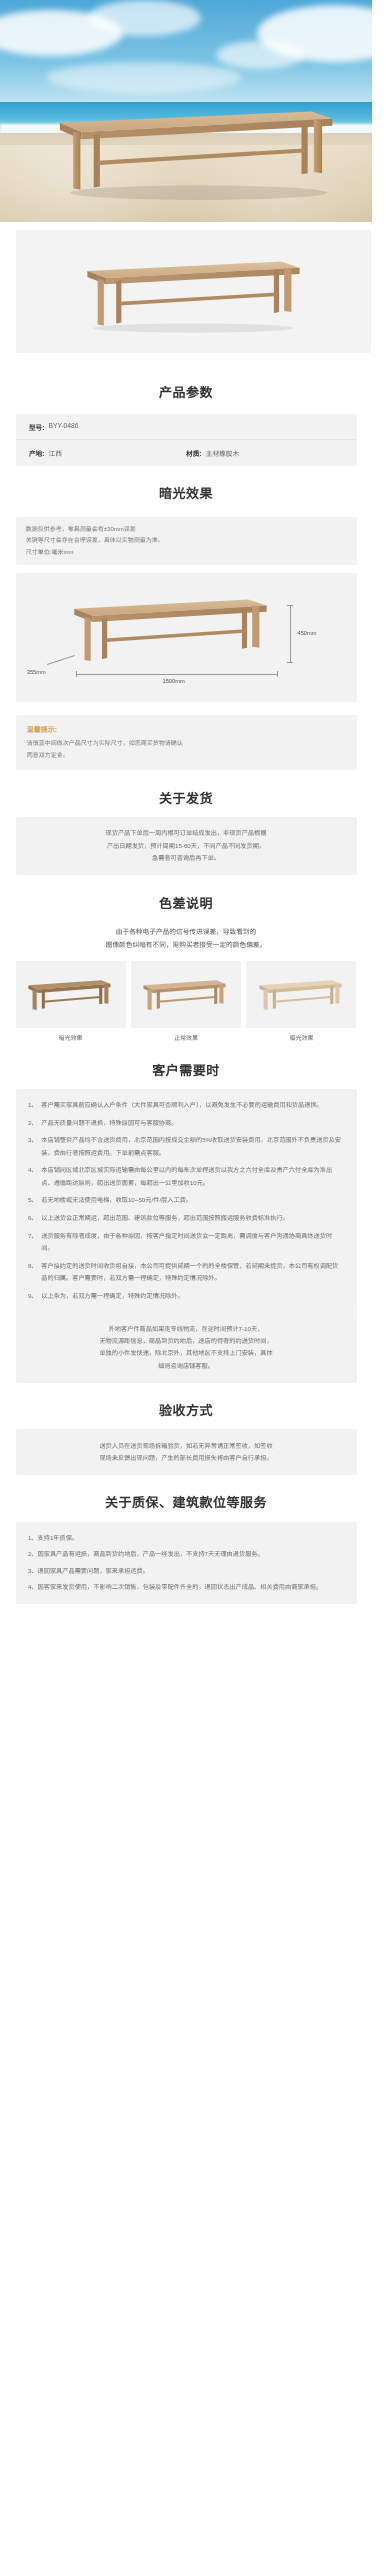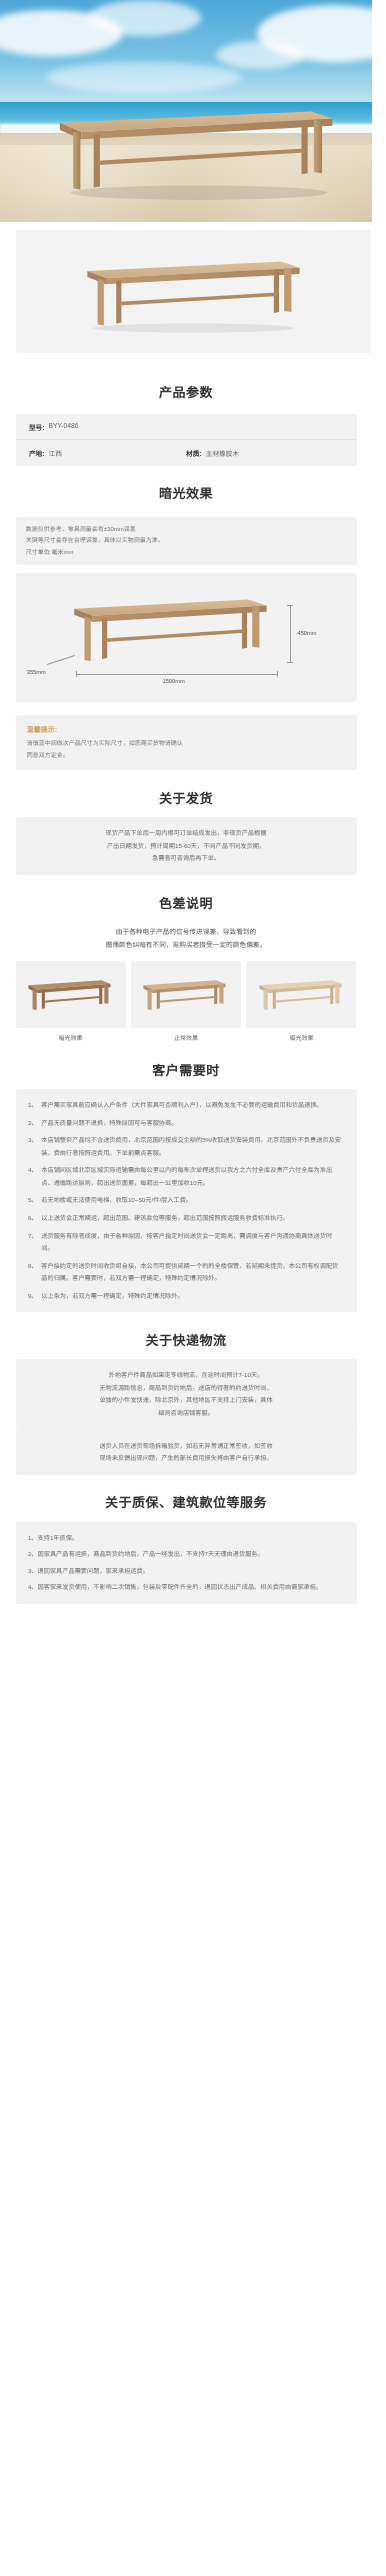--- a/index.html
+++ b/index.html
@@ -379,28 +379,28 @@
           </li>
         <li>
             <span class="num">9、</span>
             <span class="txt">以上条为，若双方需一程确定，特殊约定情况除外。</span>
           </li>
       </ul>
     </div>
   </div>
 
   <div class="section">
-    <div class="sec-title sp">关于快递物流</div>
     <div class="tblock center" style="white-space:pre-line">外地客户件商品如果走专线物流，在途时间预计7-10天，
 无物流源距信息，商品到货约地后，送店的得者的约送货时间，
 单独的小件发快速，除北京外，其他地区不支持上门安装，具体
 细则咨询店铺客服。</div>
   </div>
 
   <div class="section">
+    <div class="sec-title sp">验收方式</div>
     <div class="tblock center" style="white-space:pre-line">送货人员在送货现场拆箱验货，如若无异常请正常签收，如签收
 现场未反馈出现问题，产生的部长费用损失将由客户自行承担。</div>
   </div>
 
   <div class="section">
     <div class="sec-title sp">关于质保、建筑款位等服务</div>
     <div class="tblock">
       <div class="plain">
         <p><span>1、支持1年质保。</span></p>
         <p><span>2、因家具产品有运损，商品到货约地后，产品一经发出，不支持7天无理由退货服务。</span></p>

